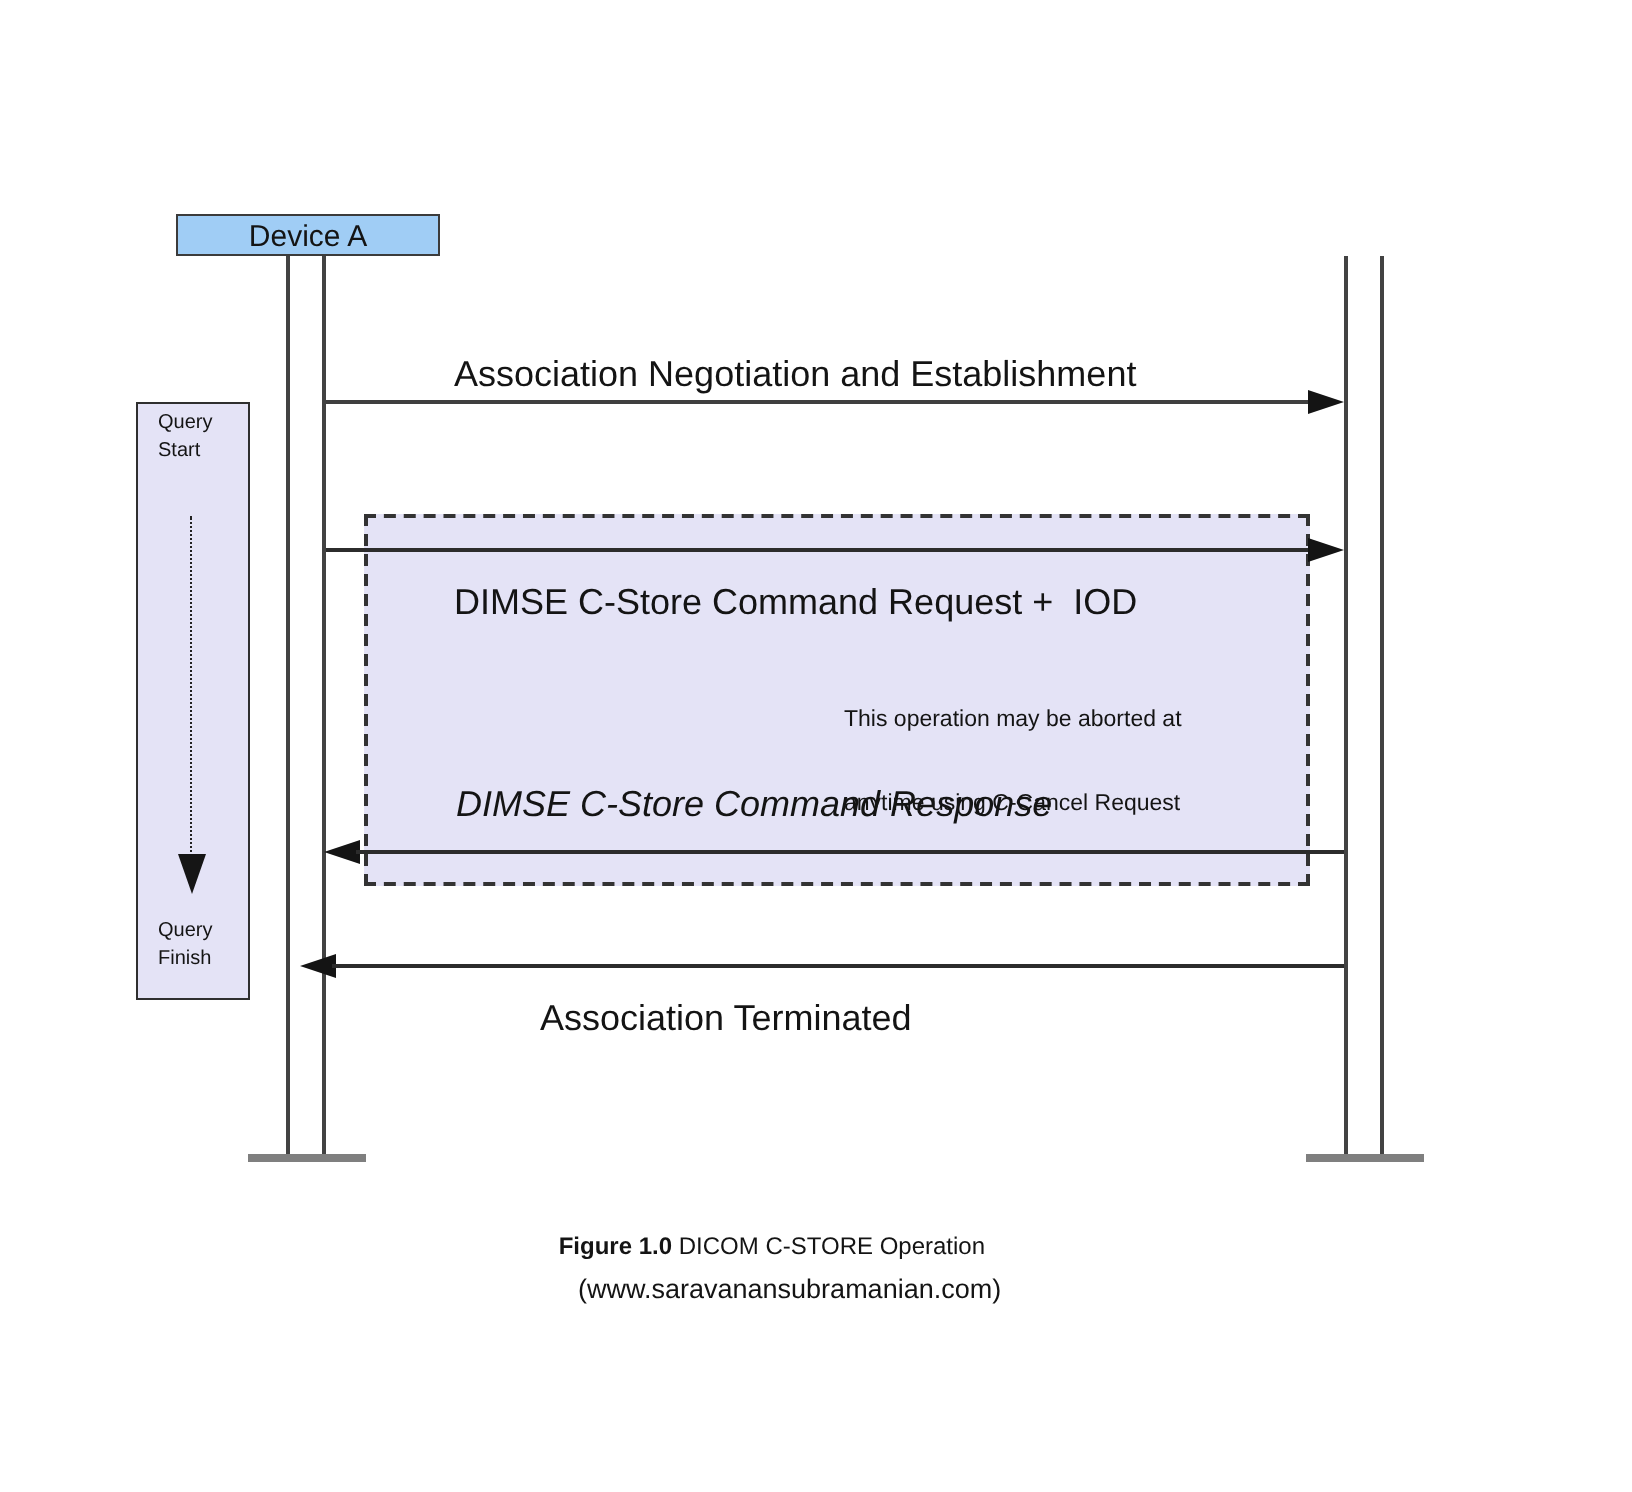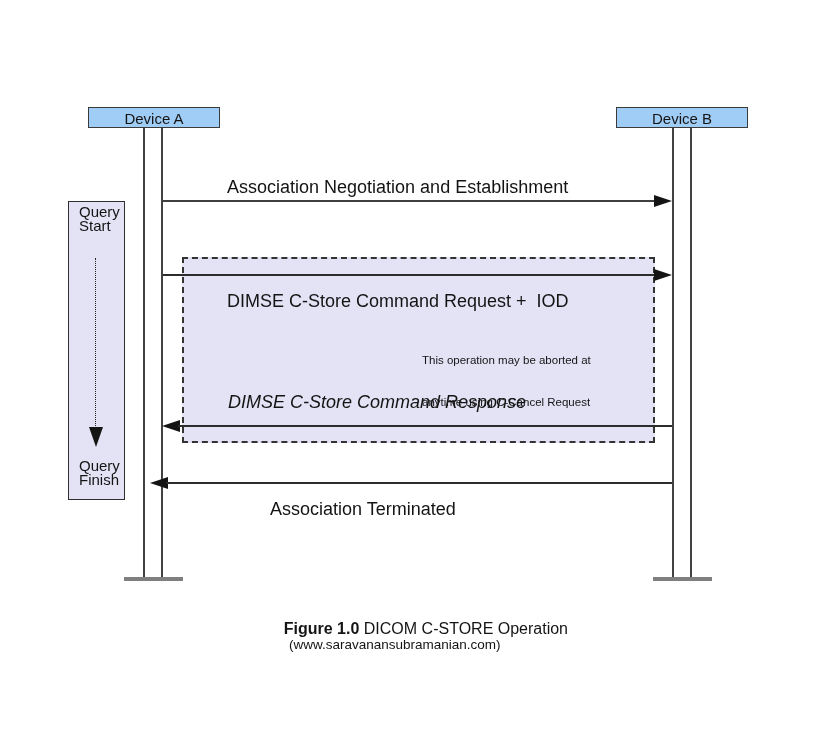--- a/index.html
+++ b/index.html
@@ -65,47 +65,44 @@
     font-size:11.5px;line-height:14px;white-space:pre;
   }
 
   
   .query-panel{
     left:68px;top:201px;width:57px;height:299px;
     box-sizing:border-box;
     background:#E4E3F6;
     border:1.5px solid #2f2f2f;
   }
-  .query-label{font-size:15px;line-height:14px;white-space:pre;}
+  .query-label{font-size:10px;line-height:14px;white-space:pre;}
   .query-dotted-line{
     left:95px;top:258px;height:170px;width:0;
     border-left:1.5px dotted #222222;
   }
   .head-down{
     width:0;height:0;
     border-top:20px solid #151515;
     border-left:7px solid transparent;
     border-right:7px solid transparent;
   }
 
   
-  .caption{font-size:16px;white-space:pre;}
+  .caption{font-size:12px;white-space:pre;}
   .caption b{font-weight:bold;}
   .source-line{font-size:13.5px;white-space:pre;}
 </style>
 </head>
 <body>
 
 <div id="canvas">
 
   <div class="abs actor-box" style="left:88px;top:107px;">
     <span>Device A</span>
-  </div>
-  <div class="abs actor-box" style="left:616px;top:107px;">
-    <span>Device B</span>
   </div>
 
   <div class="abs lifeline" style="left:143px;"></div>
   <div class="abs lifeline" style="left:672px;"></div>
   <div class="abs lifeline-base" style="left:124px;"></div>
   <div class="abs lifeline-base" style="left:653px;"></div>
 
   <div class="abs query-panel"></div>
   <div class="abs query-label" style="left:79px;top:205px;">Query
 Start</div>

